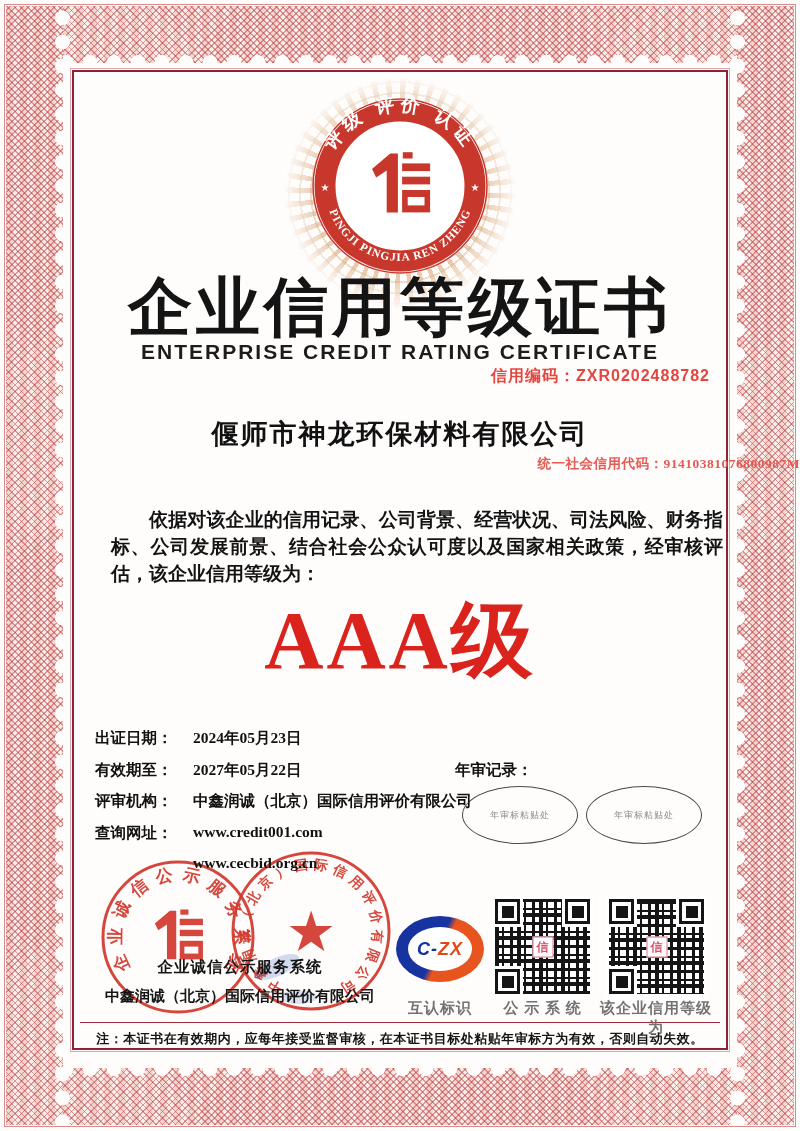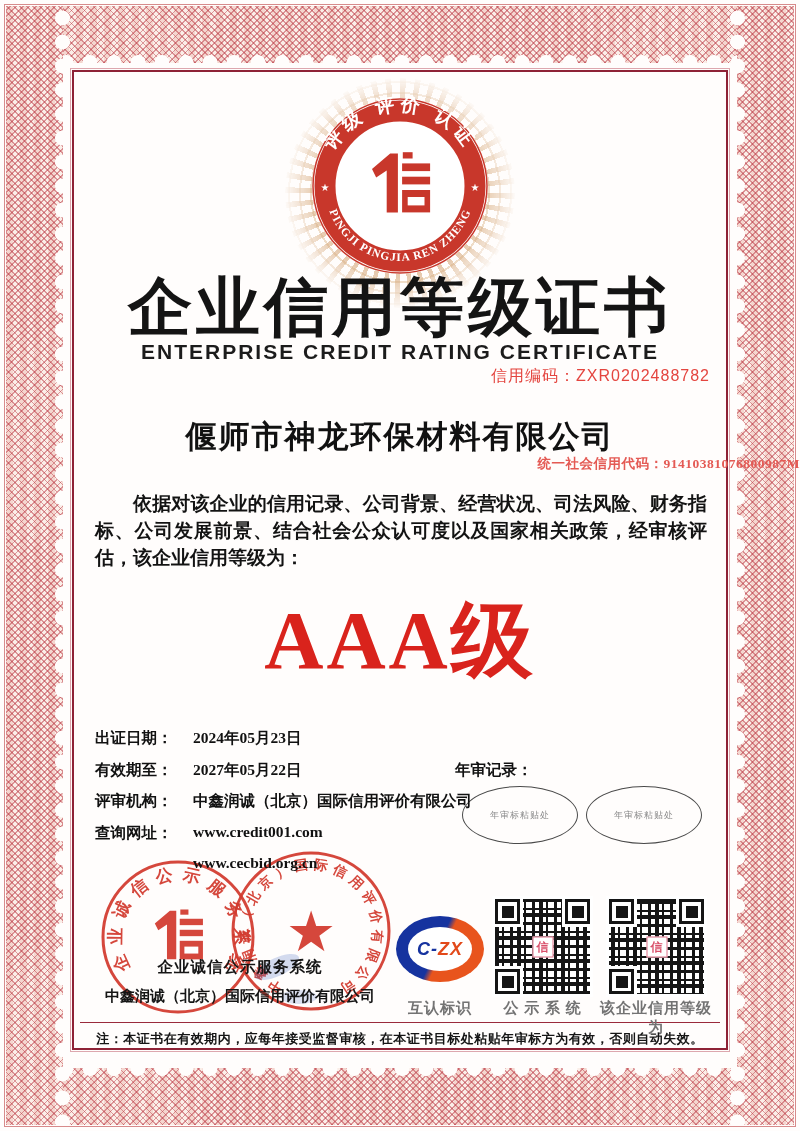--- a/index.html
+++ b/index.html
@@ -47,26 +47,26 @@
     -webkit-mask:radial-gradient(circle,#000 52%,transparent 72%);
     mask:radial-gradient(circle,#000 52%,transparent 72%);
   }
   .emblem{position:absolute;left:310px;top:96px;width:180px;height:180px;z-index:3;}
   
   .abs{position:absolute;z-index:4;}
   .title{left:0;width:100%;top:264px;text-align:center;font-family:"Liberation Sans","DejaVu Sans",sans-serif;
     font-size:64px;font-weight:900;letter-spacing:4px;color:#141414;margin:0;}
   .subtitle{left:0;width:100%;top:340px;text-align:center;font-family:"Liberation Sans","DejaVu Sans",sans-serif;
     font-size:21px;font-weight:700;letter-spacing:2px;color:#1c1c1c;}
-  .credit-code{right:90px;top:366px;font-size:16px;font-weight:400;color:#e4453f;letter-spacing:1px;
+  .credit-code{right:90px;top:366px;font-size:16px;font-weight:700;color:#e4453f;letter-spacing:1px;
     font-family:"Liberation Sans","DejaVu Sans",sans-serif;}
-  .company{left:0;width:100%;top:416px;text-align:center;font-size:31px;font-weight:900;letter-spacing:2px;color:#111;}
+  .company{left:0;width:100%;top:416px;text-align:center;font-size:27px;font-weight:900;letter-spacing:2px;color:#111;}
   .uscc{left:0;width:100%;top:455px;text-align:right;font-size:13.5px;font-weight:700;color:#e45a54;letter-spacing:.5px;}
   .body-par{left:95px;width:612px;top:490px;font-size:19px;font-weight:700;line-height:27px;
-    text-align:justify;text-indent:2em;color:#131313;margin:0;}
+    text-align:justify;text-indent:2em;color:#131313;margin:16px;}
   .rating{left:0;width:100%;top:586px;text-align:center;font-size:82px;font-weight:900;color:#d9231c;letter-spacing:3px;}
   
   .details{left:95px;top:728px;width:360px;}
   .drow{display:flex;margin-bottom:10.5px;font-size:15.5px;font-weight:800;white-space:nowrap;}
   .dlabel{min-width:88px;}
   .dvalue{margin-left:10px;}
   .annual-label{left:455px;top:760px;font-size:15.5px;font-weight:800;}
   .oval{position:absolute;z-index:3;width:114px;height:56px;border:1.5px solid #4a4a4a;border-radius:50%;
     display:flex;align-items:center;justify-content:center;font-size:9px;color:#8a8a8a;letter-spacing:1px;}
   .oval.o1{left:462px;top:786px;}

